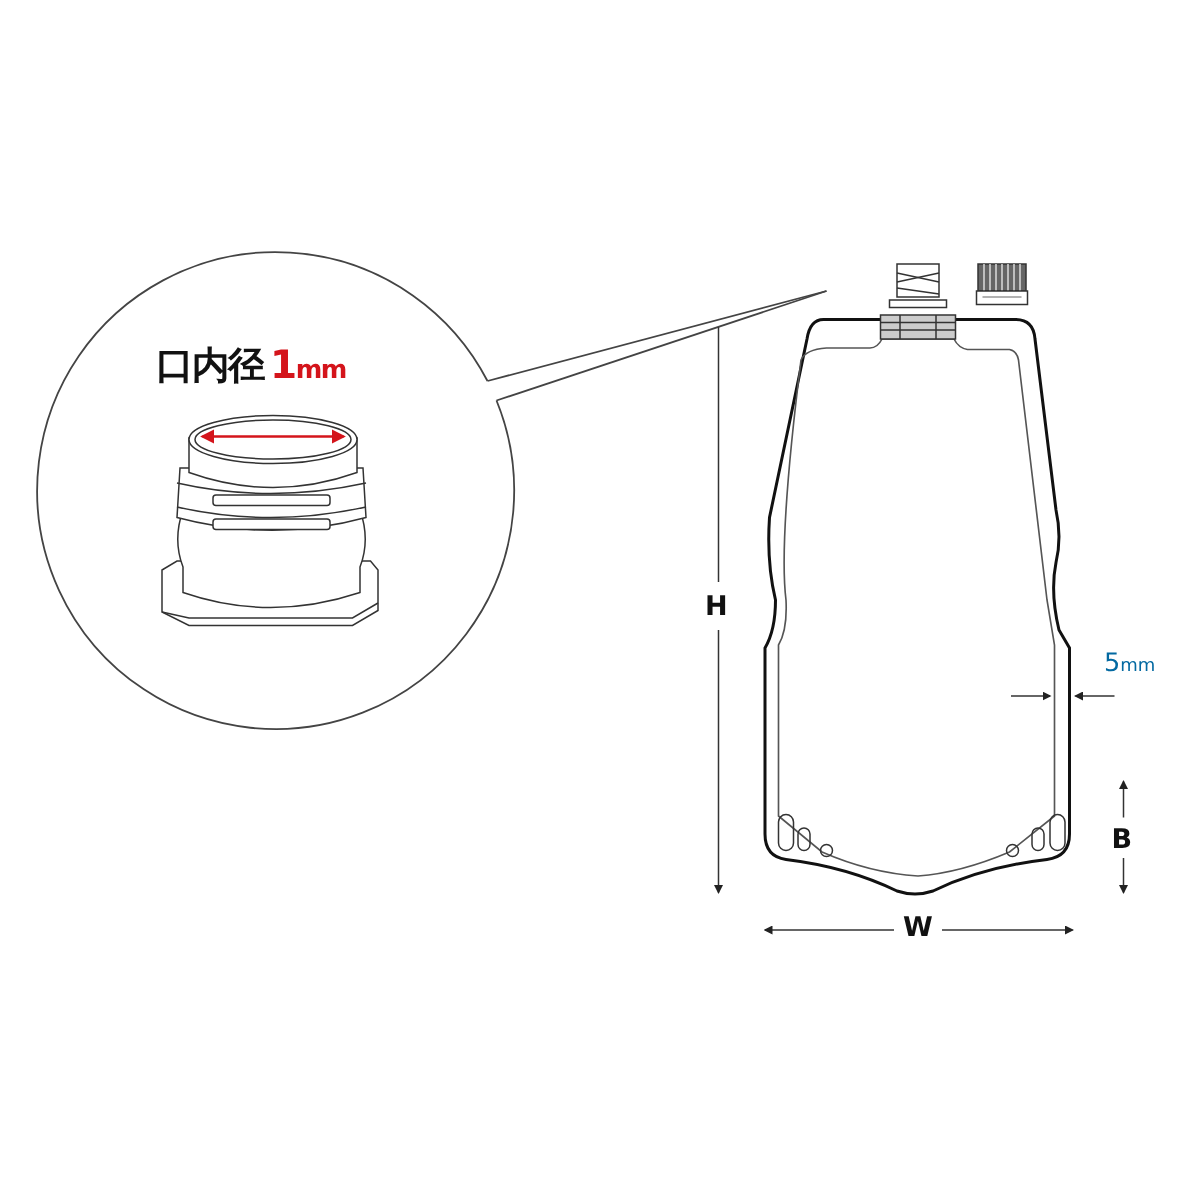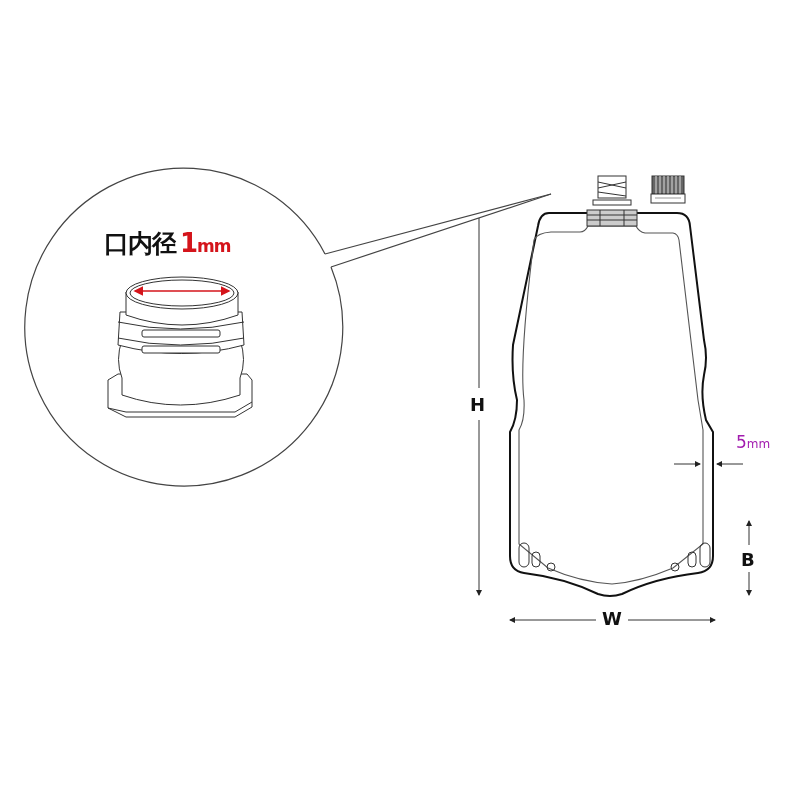--- a/index.html
+++ b/index.html
@@ -5,21 +5,21 @@
   html, body { margin: 0; padding: 0; background: #ffffff; }
   body { width: 800px; height: 800px; position: relative; overflow: hidden; font-family: "DejaVu Sans", sans-serif; }
   svg { position: absolute; left: 0; top: 0; }
   .lbl { position: absolute; color: #111; font-family: "DejaVu Sans", sans-serif; font-weight: bold; }
   .title { position: absolute; left: 104px; top: 227px; font-family: "DejaVu Sans", sans-serif; font-weight: bold; font-size: 25px; color: #111; white-space: nowrap; letter-spacing: -1px; }
   .title .num { color: #d4141b; font-size: 26px; margin-left: 4px; }
   .title .unit { color: #d4141b; font-size: 17px; }
   .dim-h { left: 470px; top: 394px; font-size: 18px; }
   .dim-w { left: 602px; top: 608px; font-size: 18px; }
   .dim-b { left: 741px; top: 549px; font-size: 18px; }
-  .dim-5 { position: absolute; left: 736px; top: 432px; font-size: 17px; color: #a21caf; font-weight: normal; }
+  .dim-5 { position: absolute; left: 736px; top: 432px; font-size: 17px; color: #0369a1; font-weight: normal; }
   .dim-5 .unit { font-size: 12px; }
 </style>
 </head>
 <body>
 
 <svg width="800" height="800" viewBox="0 0 800 800" xmlns="http://www.w3.org/2000/svg">
   <defs>
     <marker id="arrowEnd" markerWidth="6" markerHeight="6" refX="5" refY="3" orient="auto">
       <path d="M0,0 L6,3 L0,6 z" fill="#222"></path>
     </marker>

